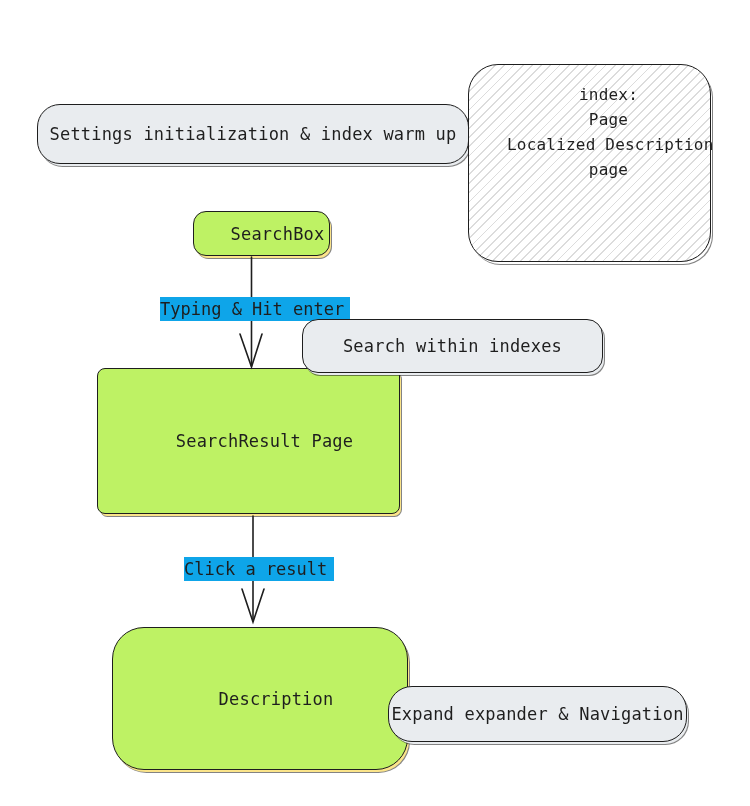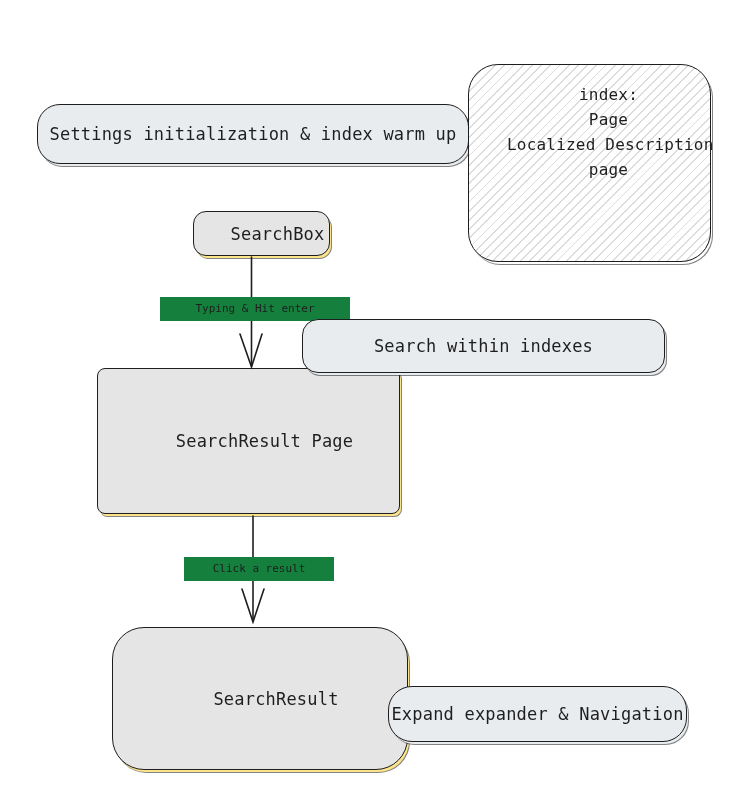--- a/index.html
+++ b/index.html
@@ -22,61 +22,60 @@
     border: 1.6px solid #1e1e1e;
     display: flex;
     align-items: center;
     justify-content: center;
     text-align: center;
     font-size: 17px;
     letter-spacing: 0.2px;
     white-space: nowrap;
   }
   .node.yellow {
-    background: #e5e5e5;
+    background: #bef264;
     box-shadow: 2px 3px 0 -1px #FBE48A, 2.5px 3.5px 0 -0.5px rgba(30,30,30,0.55);
     padding-left: 32px;
   }
   .node.gray {
     background: #E9ECEF;
     box-shadow: 2px 3px 0 -1px #E9ECEF, 2.5px 3.5px 0 -0.5px rgba(30,30,30,0.55);
   }
   .node.hatch {
     background: repeating-linear-gradient(135deg,
       #ffffff 0px, #ffffff 5.2px, #dcdcdc 5.2px, #dcdcdc 6.5px);
     box-shadow: 2px 3px 0 -1px #ffffff, 2.5px 3.5px 0 -0.5px rgba(30,30,30,0.55);
     padding-left: 38px;
   }
   #node-settings-init { left: 37px;  top: 104px; width: 432px; height: 60px;  border-radius: 23px; }
   #node-index-info    { left: 468px; top: 64px;  width: 243px; height: 198px; border-radius: 30px;
                         display: block; padding-top: 17px; font-size: 16px; line-height: 25px; z-index: 3; }
   #node-search-box    { left: 193px; top: 211px; width: 137px; height: 45px;  border-radius: 13px; }
-  #node-search-within { left: 302px; top: 319px; width: 363px; height: 54px;  border-radius: 16px; z-index: 3; }
+  #node-search-within { left: 302px; top: 319px; width: 301px; height: 54px;  border-radius: 16px; z-index: 3; }
   #node-search-result { left: 97px;  top: 368px; width: 303px; height: 146px; border-radius: 8px; z-index: 1; }
   #node-settings-page { left: 112px; top: 627px; width: 296px; height: 143px; border-radius: 32px; z-index: 1; }
   #node-expand-nav    { left: 388px; top: 686px; width: 299px; height: 56px;  border-radius: 24px; z-index: 3; }
   #arrow-layer {
     position: absolute;
     left: 0; top: 0;
     width: 750px;
     height: 806px;
     z-index: 2;
     pointer-events: none;
   }
   #arrow-layer line, #arrow-layer polyline {
     stroke: #1e1e1e;
     stroke-width: 1.6;
     fill: none;
     stroke-linecap: round;
   }
   .edge-label {
     position: absolute;
-    background: #15803d;
-    font-size: 11px;
-    text-align: center;
+    background: #0ea5e9;
+    font-size: 17px;
     white-space: nowrap;
     z-index: 2;
     line-height: 24px;
   }
   #edge-label-typing { left: 160px; top: 297px; width: 190px; }
   #edge-label-click  { left: 184px; top: 557px; width: 150px; }
   .index-line { white-space: nowrap; }
 </style>
 </head>
 <body>
@@ -100,21 +99,21 @@
 
   <div class="node gray" id="node-search-within">
     <span>Search within indexes</span>
   </div>
 
   <div class="node yellow" id="node-search-result">
     <span>SearchResult Page</span>
   </div>
 
   <div class="node yellow" id="node-settings-page">
-    <span>SearchResult</span>
+    <span>Description</span>
   </div>
 
   <div class="node gray" id="node-expand-nav">
     <span>Expand expander &amp; Navigation</span>
   </div>
 
   <svg id="arrow-layer" viewBox="0 0 750 806" xmlns="http://www.w3.org/2000/svg">
     <g>
       <line x1="251.5" y1="257" x2="251.5" y2="366" stroke="#1e1e1e"></line>
       <polyline points="240,334 251.5,367 262,334" stroke="#1e1e1e"></polyline>

